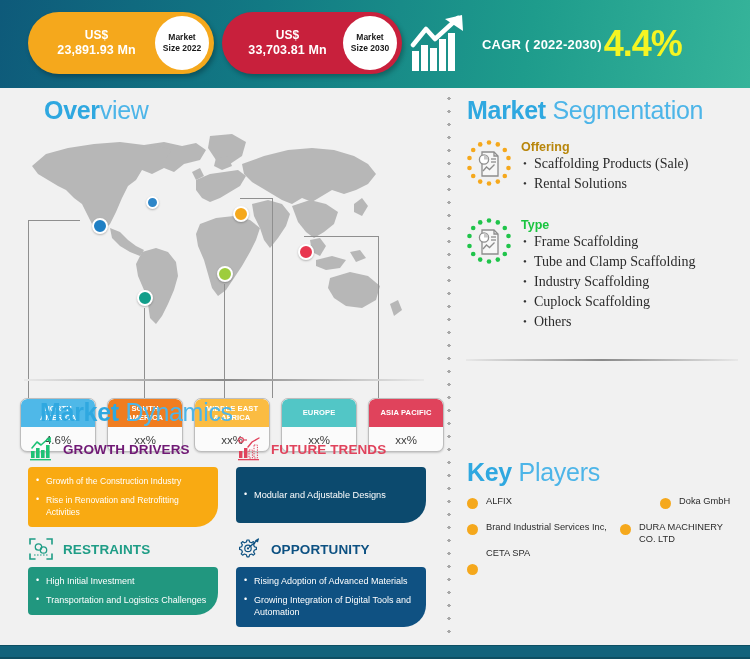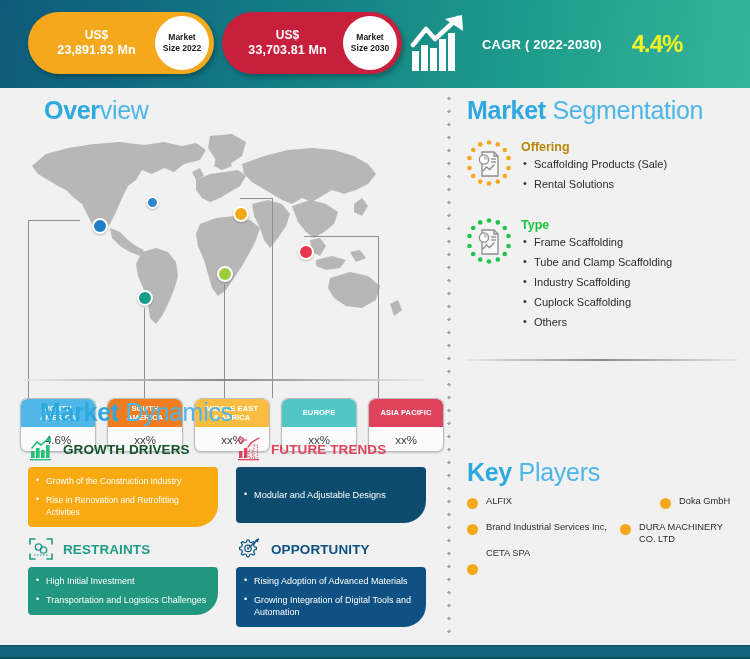--- a/index.html
+++ b/index.html
@@ -39,22 +39,22 @@
   #cagr-block {
     position: absolute; left: 410px; top: 10px; height: 68px;
     display: flex; align-items: center;
   }
   #cagr-icon { width: 62px; height: 58px; }
   #cagr-label {
     color: #ffffff; font-size: 13px; font-weight: 600;
     margin-left: 10px; letter-spacing: .2px; white-space: nowrap;
   }
   #cagr-value {
-    color: #f5f522; font-size: 24px; font-weight: 700;
-    margin-left: 30px; letter-spacing: -1px; line-height: 36px;
+    color: #f5f522; font-size: 36px; font-weight: 700;
+    margin-left: 2px; letter-spacing: -1px; line-height: 36px;
   }
 
   
   #left-col { position: absolute; left: 0; top: 88px; width: 449px; height: 555px; }
   #right-col { position: absolute; left: 455px; top: 88px; width: 295px; height: 555px; }
 
   .dotted-divider {
     position: absolute; left: 447px; top: 92px; width: 4px; height: 548px;
     background-image: radial-gradient(circle, #a8a8a8 1.6px, rgba(0,0,0,0) 1.8px);
     background-size: 4px 13px; background-repeat: repeat-y;
@@ -129,22 +129,22 @@
   
   #seg-title { position: absolute; left: 12px; top: 8px; }
   .seg-group { position: absolute; left: 8px; width: 285px; display: flex; }
   #seg-offering { top: 50px; }
   #seg-type { top: 128px; }
   .seg-icon-wrap { width: 52px; height: 52px; flex: 0 0 52px; position: relative; }
   .seg-body { padding-top: 2px; margin-left: 6px; }
   .seg-heading { font-size: 12.5px; font-weight: 700; margin-bottom: 4px; }
   .seg-body ul { list-style: none; }
   .seg-body li {
-    font-size: 11px; color: #2b2b2b; line-height: 12px;
-    padding-left: 13px; position: relative; margin-bottom: 8px;
+    font-size: 14px; color: #2b2b2b; line-height: 12px;
+    padding-left: 13px; position: relative; margin-bottom: 8px; font-family: Liberation Serif, serif;
   }
   .seg-body li::before {
     content: "\2022"; position: absolute; left: 2px; top: -1px;
     font-size: 11px; color: #333;
   }
 
   
   #players-title { position: absolute; left: 12px; top: 370px; }
   #players-grid { position: absolute; left: 12px; top: 408px; width: 278px; }
   .player-row { position: absolute; display: flex; align-items: flex-start; }
@@ -313,21 +313,21 @@
       <div class="dyn-head">
         <svg class="dyn-icon" viewBox="0 0 26 26">
           <rect x="3" y="15" width="3.6" height="7" fill="#1fc276"></rect>
           <rect x="8" y="12" width="3.6" height="10" fill="#1fc276"></rect>
           <rect x="13" y="14" width="3.6" height="8" fill="#1fc276"></rect>
           <rect x="18" y="9" width="3.6" height="13" fill="#1fc276"></rect>
           <polyline points="4,12 9,6 13,9 21,2" fill="none" stroke="#1fc276" stroke-width="1.6" stroke-linecap="round" stroke-linejoin="round"></polyline>
           <polygon points="23,1 22.6,7 18,3" fill="#1fc276"></polygon>
           <rect x="2" y="23" width="21" height="1.4" fill="#1fc276"></rect>
         </svg>
-        <div class="dyn-title" style="color:#14532d;">GROWTH DRIVERS</div>
+        <div class="dyn-title" style="color:#701a75;">GROWTH DRIVERS</div>
       </div>
       <div class="dyn-body" style="background:#f9aa12;">
         <ul>
           <li>Growth of the Construction Industry</li>
           <li>Rise in Renovation and Retrofitting Activities</li>
         </ul>
       </div>
     </div>
 
     <div class="dyn-block" id="blk-trends">

